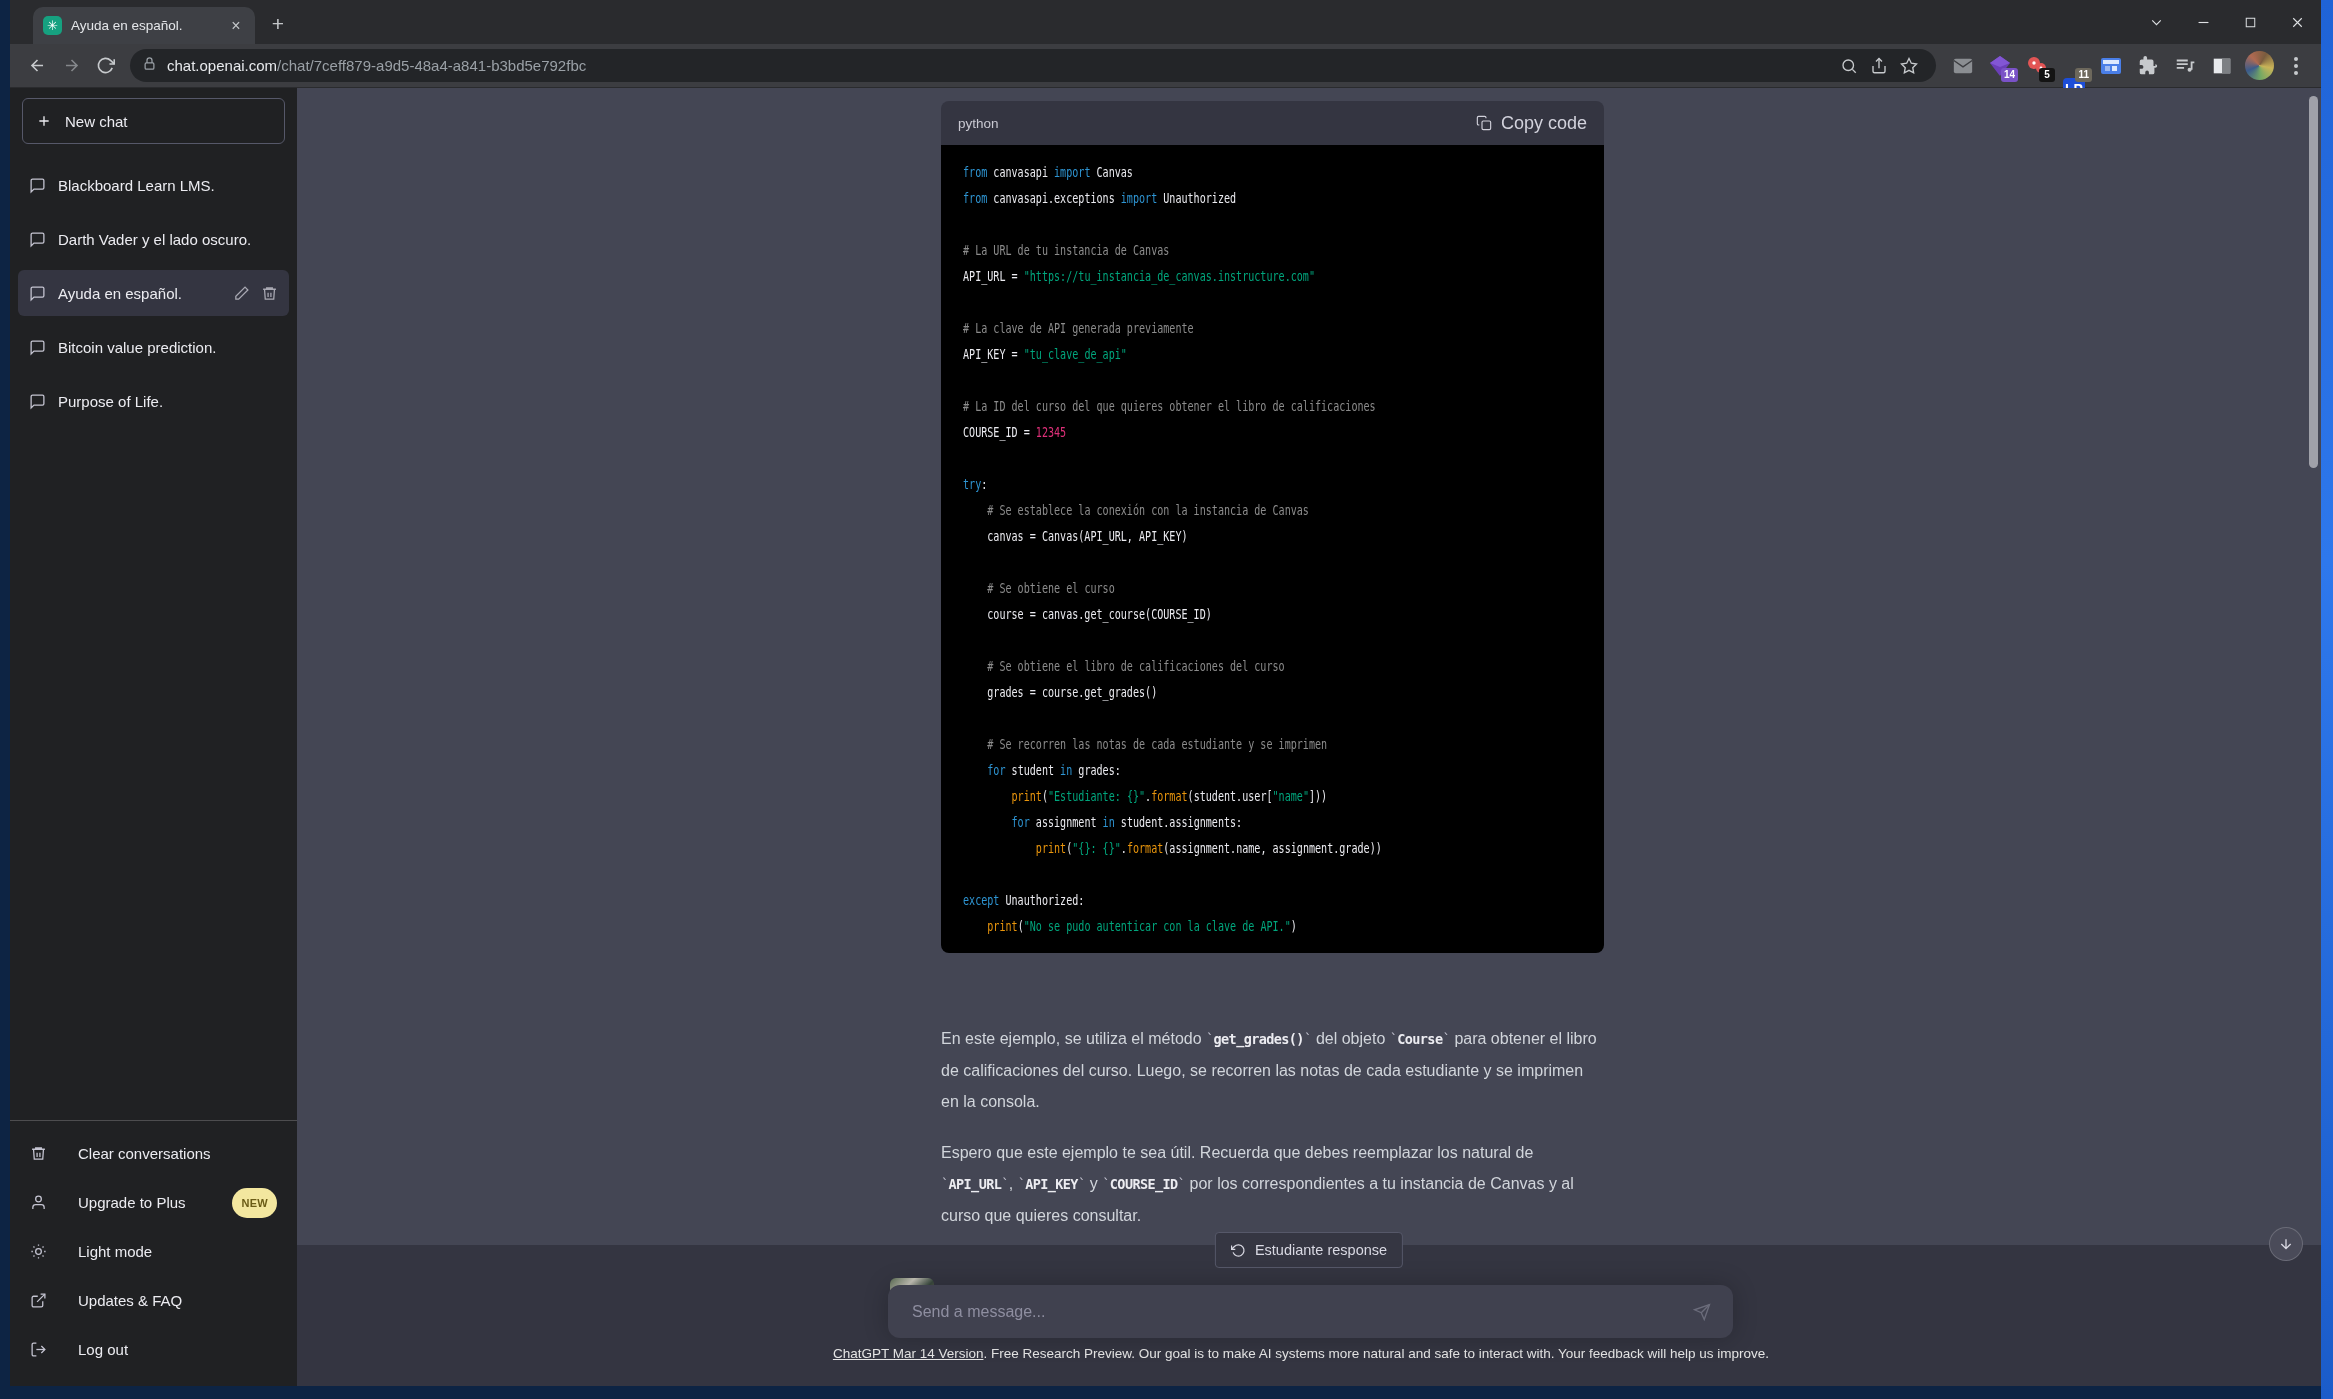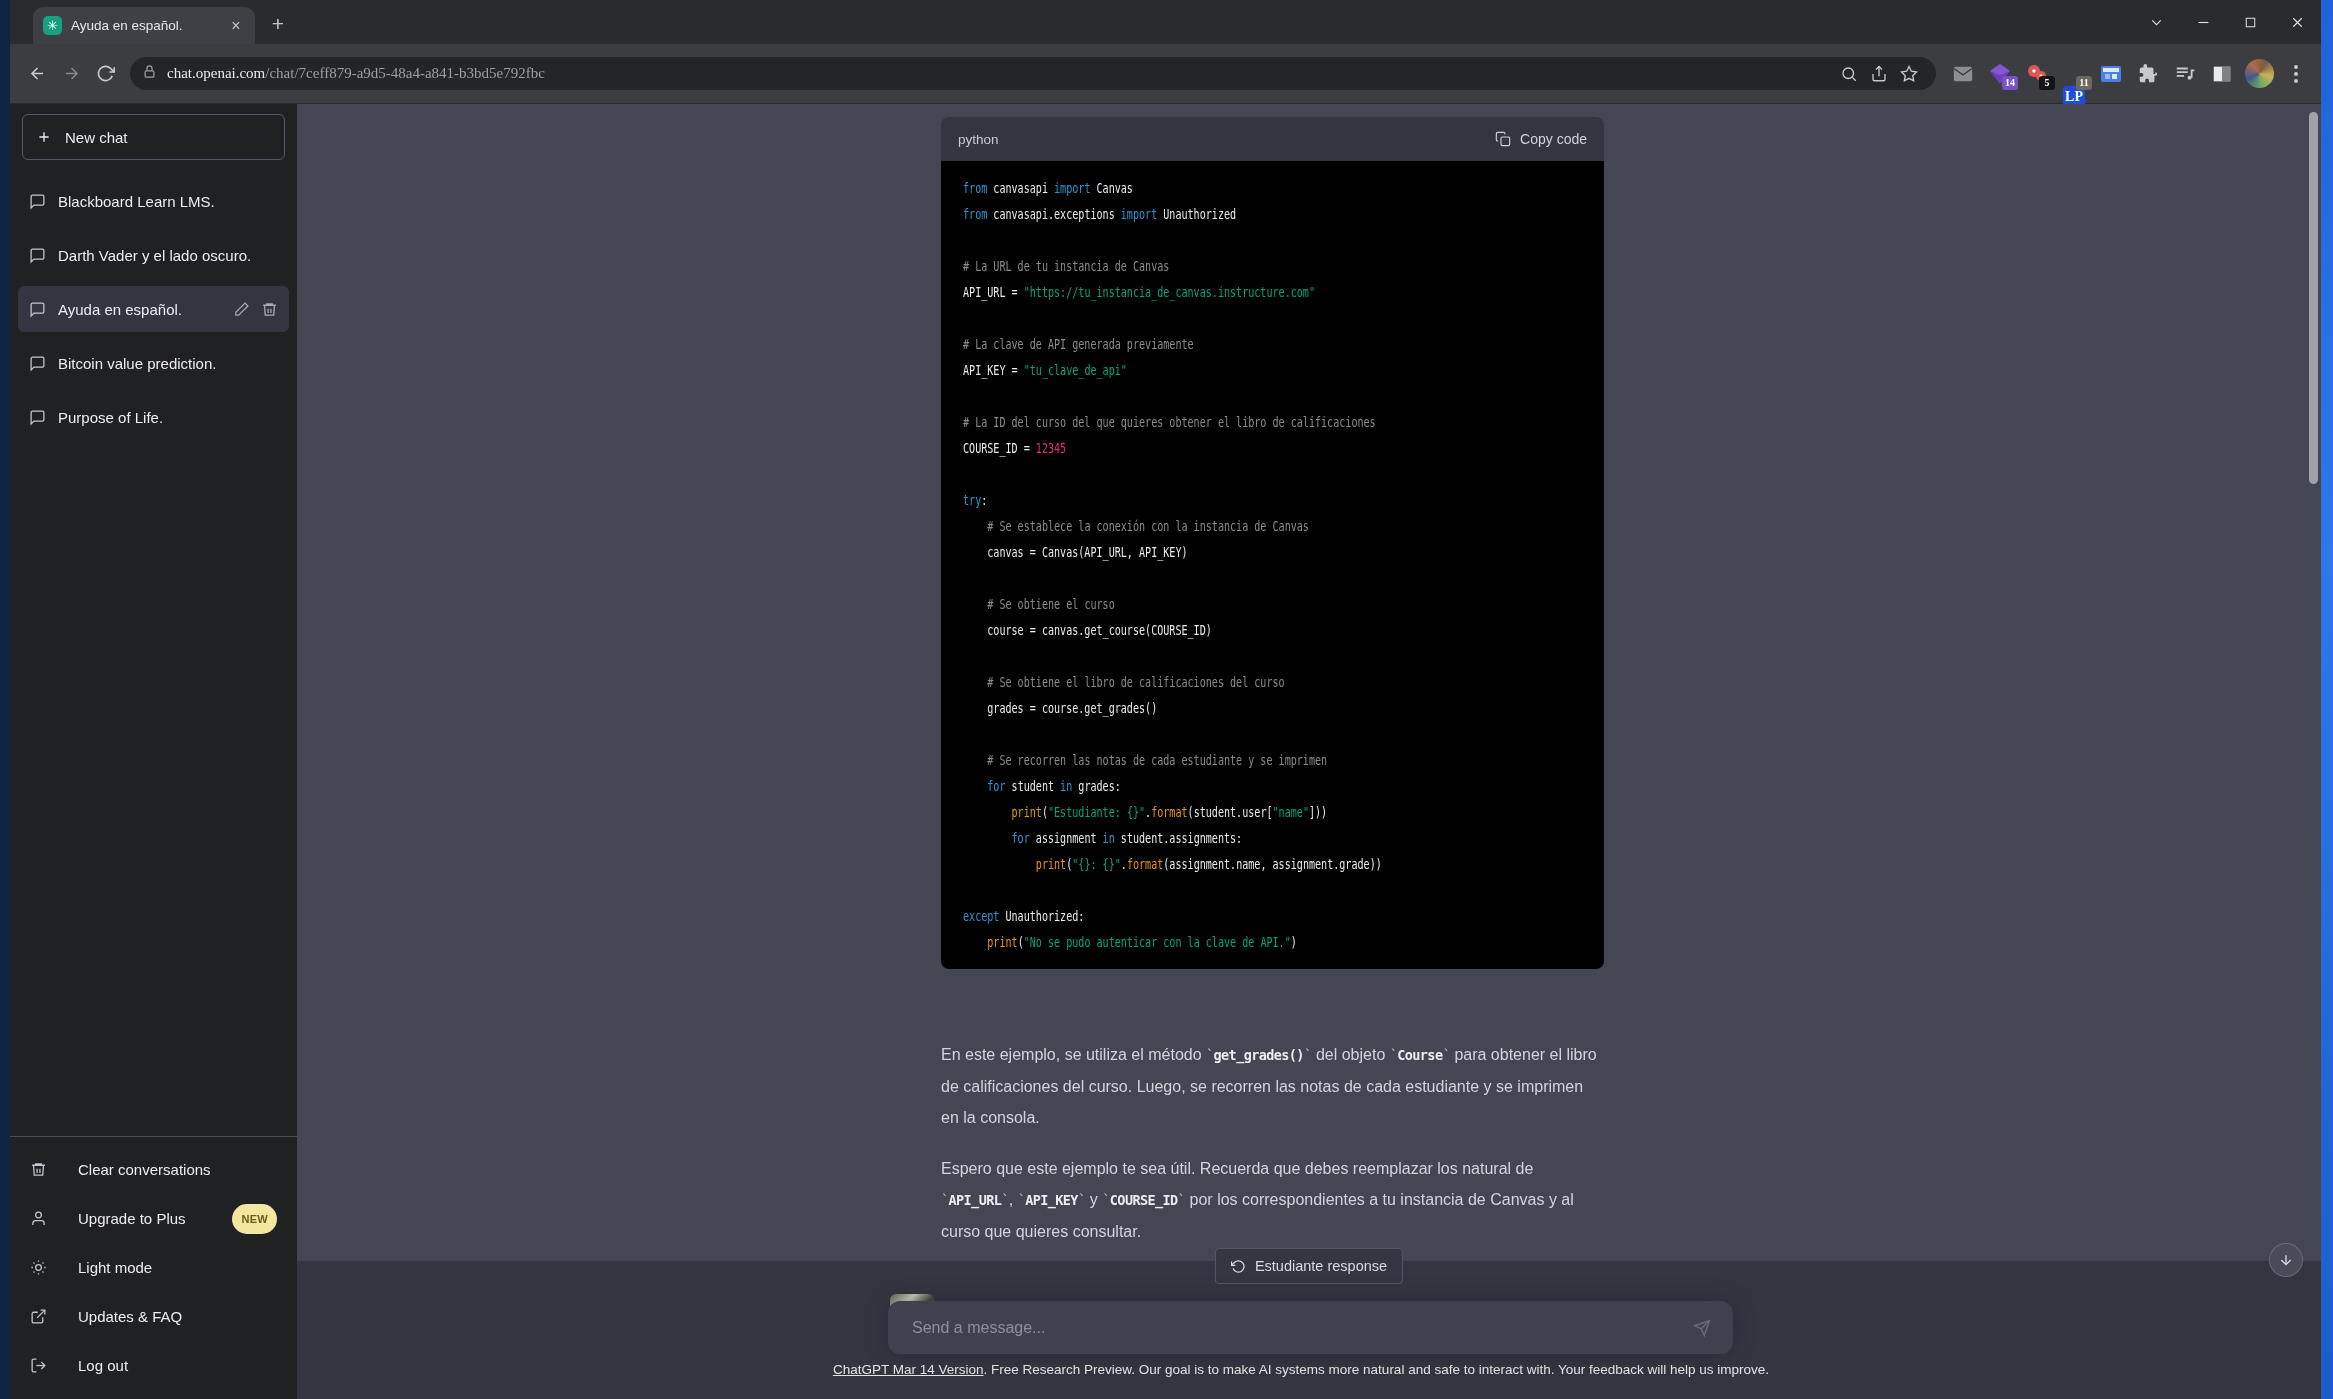--- a/index.html
+++ b/index.html
@@ -25,22 +25,22 @@
   .tab-close { color:#c3c6c9; font-size:16px; width:18px; height:18px; line-height:17px;
     text-align:center; border-radius:50%; flex:0 0 auto; }
   .newtab-btn { width:30px; height:30px; margin:0 0 4px 8px; border-radius:50%; color:#c3c6c9;
     font-size:21px; line-height:28px; text-align:center; }
   .window-controls { position:absolute; right:0; top:0; height:44px; display:flex; }
   .win-btn { width:47px; height:44px; display:flex; align-items:center; justify-content:center; color:#dfe1e4; }
   .win-btn svg { width:17px; height:17px; stroke:#dfe1e4; stroke-width:1.6; fill:none; }
   .win-btn.max svg rect { stroke-width:1.4; }
 
   
-  .toolbar { height:60px; background:#3c3d41; display:flex; align-items:center; padding:8px 10px;
-    border-bottom:1px solid #2a2b2e;font-family:Liberation Serif, serif; }
+  .toolbar { height:44px; background:#3c3d41; display:flex; align-items:center; padding:8px 10px;
+    border-bottom:1px solid #2a2b2e; }
   .nav-icon { width:34px; height:34px; display:flex; align-items:center; justify-content:center; border-radius:50%; }
   .nav-icon svg { width:19px; height:19px; stroke:#c7cacd; stroke-width:2; fill:none; }
   .nav-icon.dim svg { stroke:#85888c; }
   .addr-pill { flex:1; height:33px; margin:0 6px 0 8px; background:#232528; border-radius:17px;
     display:flex; align-items:center; padding:0 12px; }
   .addr-pill .lock svg { width:15px; height:15px; stroke:#9aa0a6; stroke-width:2; fill:none; }
   .url { margin-left:10px; font-size:15px; white-space:nowrap; }
   .url .host { color:#e8eaed; }
   .url .path { color:#9aa0a6; }
   .pill-spacer { flex:1; }
@@ -82,21 +82,21 @@
 
   
   .main { position:relative; flex:1; background:#343541; overflow:hidden; }
   .assistant-row { position:absolute; left:0; top:0; right:0; height:1157px; background:#444654; }
   .content-col { position:absolute; left:644px; top:13px; width:663px; }
 
   
   .code-block { border-radius:8px; overflow:hidden; }
   .code-header { height:44px; background:#343541; display:flex; align-items:center; padding:0 17px; }
   .code-lang { color:#c9c9d2; font-size:13.5px; }
-  .copy-btn { margin-left:auto; display:flex; align-items:center; gap:9px; color:#d2d2dc; font-size:14px; }
+  .copy-btn { margin-left:auto; display:flex; align-items:center; gap:9px; color:#d2d2dc; font-size:18px; }
   .copy-btn svg { width:16px; height:16px; stroke:#d2d2dc; stroke-width:1.7; fill:none; }
   .code-body { background:#000; padding:14px 0 14px 22px; }
   .code-lines { font-family:"DejaVu Sans Mono", monospace; font-size:14px; line-height:26px;
     color:#ececf1; white-space:pre; transform:scaleX(0.72); transform-origin:top left; }
   .tok-k { color:#2e95d3; } .tok-s { color:#00a67d; } .tok-n { color:#df3079; }
   .tok-f { color:#e9950c; } .tok-c { color:#8c8c8c; }
 
   
   .msg-paragraphs { margin-top:70px; }
   .msg-para { color:#d1d5db; font-size:16px; line-height:31px; margin-bottom:20px; }

